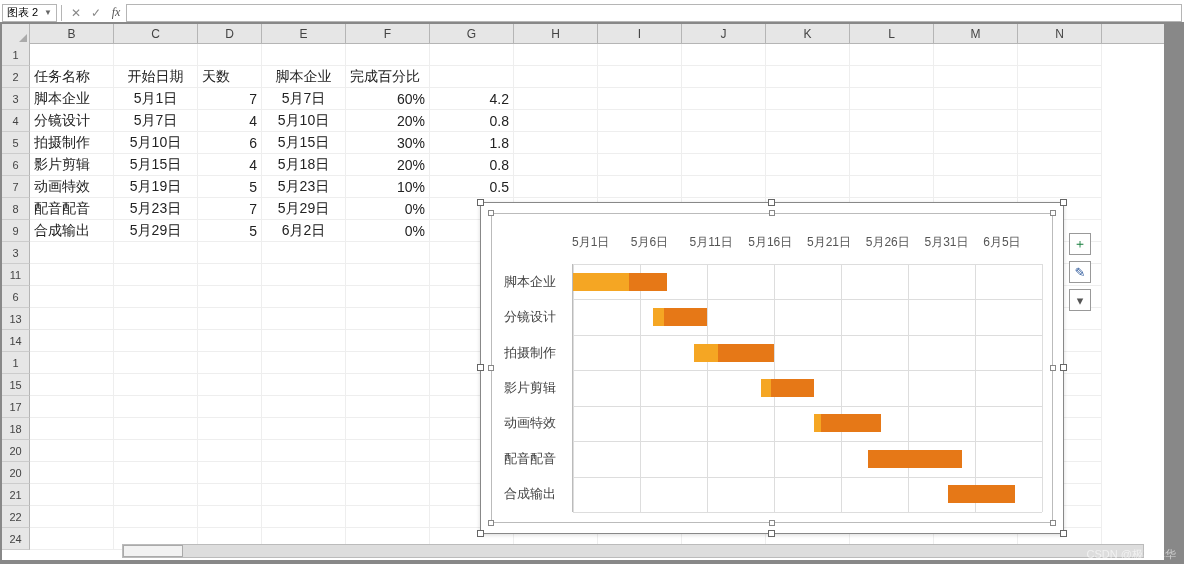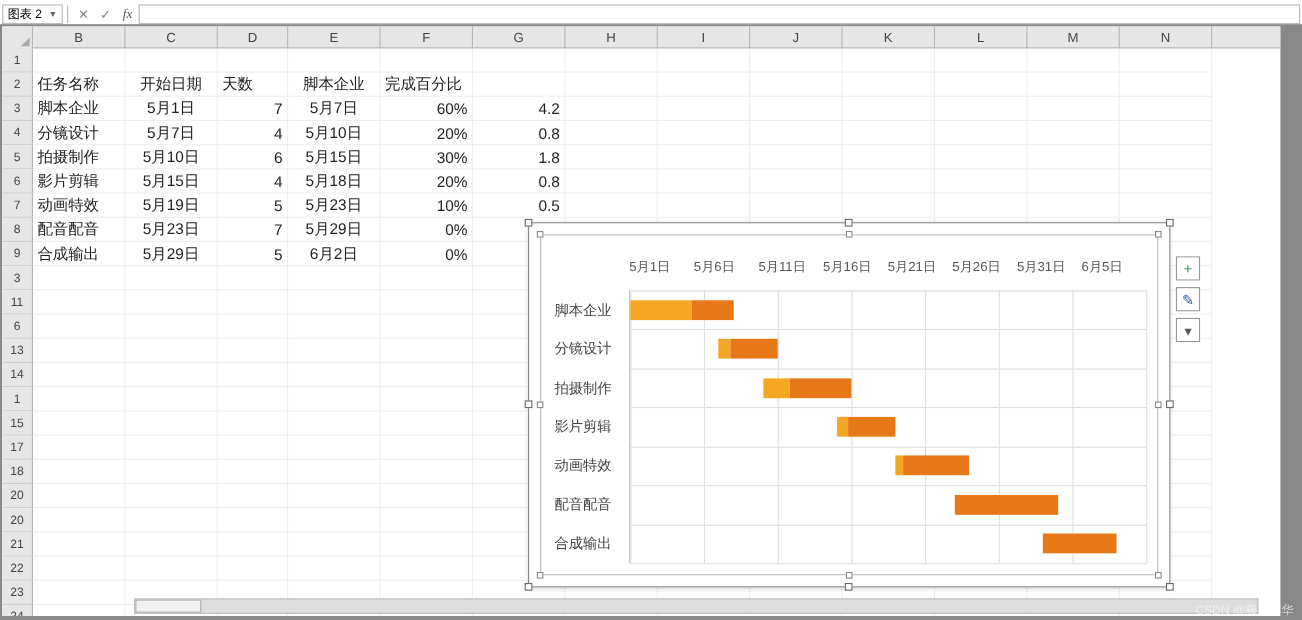--- a/index.html
+++ b/index.html
@@ -473,36 +473,20 @@
           <div class="cell wH"></div>
           <div class="cell wrest"></div>
           <div class="cell wrest"></div>
           <div class="cell wrest"></div>
           <div class="cell wrest"></div>
           <div class="cell wrest"></div>
           <div class="cell wrest"></div>
         </div>
         <div class="row">
           <div class="rowhead">22</div>
-          <div class="cell wB"></div>
-          <div class="cell wC"></div>
-          <div class="cell wD"></div>
-          <div class="cell wE"></div>
-          <div class="cell wF"></div>
-          <div class="cell wG"></div>
-          <div class="cell wH"></div>
-          <div class="cell wrest"></div>
-          <div class="cell wrest"></div>
-          <div class="cell wrest"></div>
-          <div class="cell wrest"></div>
-          <div class="cell wrest"></div>
-          <div class="cell wrest"></div>
-        </div>
-        <div class="row">
-          <div class="rowhead">23</div>
           <div class="cell wB"></div>
           <div class="cell wC"></div>
           <div class="cell wD"></div>
           <div class="cell wE"></div>
           <div class="cell wF"></div>
           <div class="cell wG"></div>
           <div class="cell wH"></div>
           <div class="cell wrest"></div>
           <div class="cell wrest"></div>
           <div class="cell wrest"></div>

